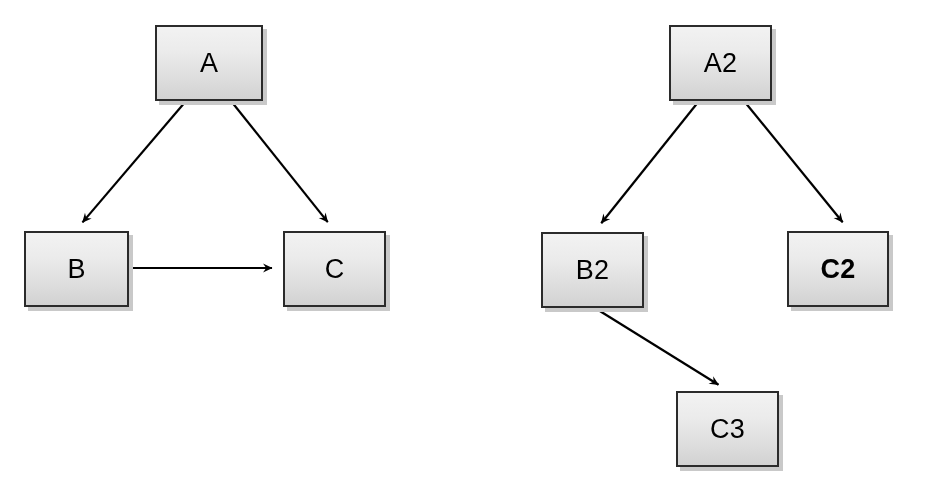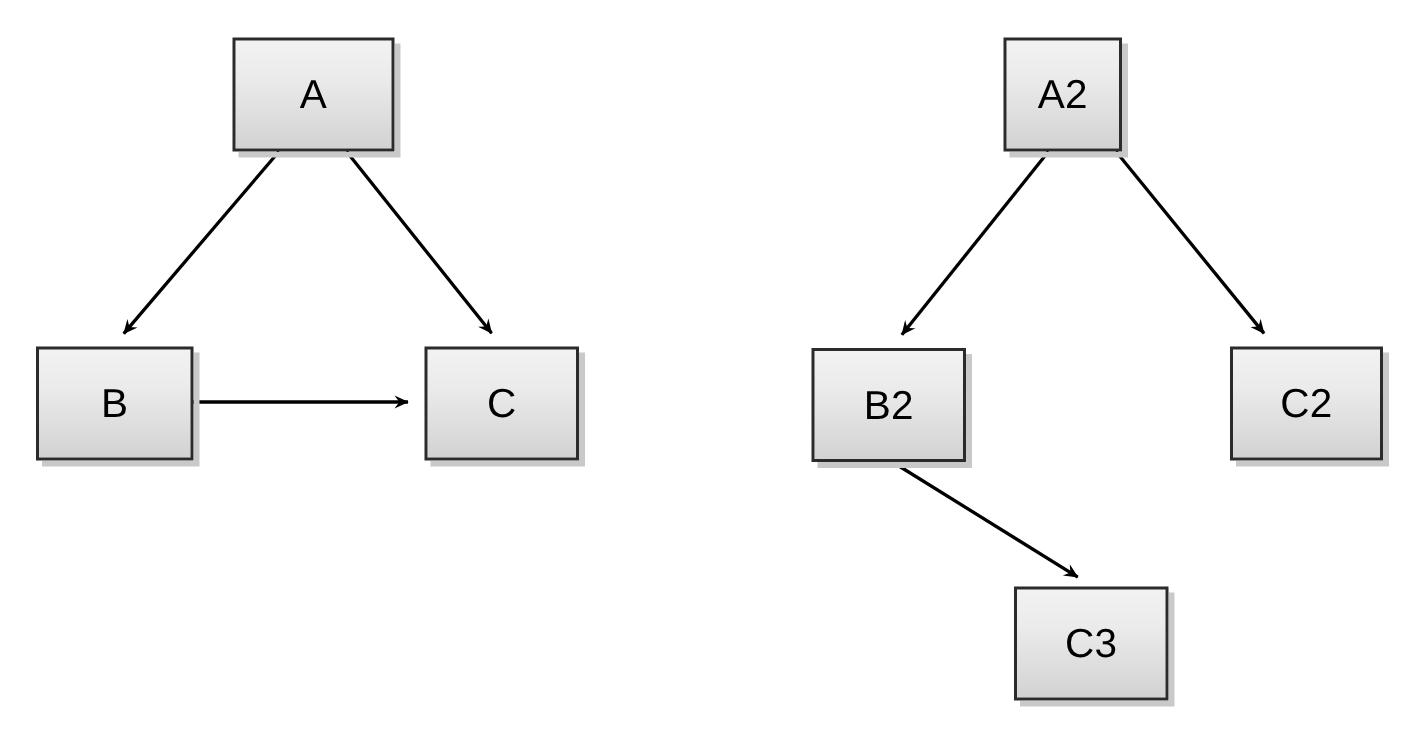--- a/index.html
+++ b/index.html
@@ -73,27 +73,27 @@
   <div id="nodes-group">
       <div class="node-box" style="left: 155px; top: 25px; width: 108px; height: 76px;">
         <span class="node-label">A</span>
       </div>
       <div class="node-box" style="left: 24px; top: 231px; width: 105px; height: 76px;">
         <span class="node-label">B</span>
       </div>
       <div class="node-box" style="left: 283px; top: 231px; width: 103px; height: 76px;">
         <span class="node-label">C</span>
       </div>
-      <div class="node-box" style="left: 669px; top: 25px; width: 79px; height: 76px;">
+      <div class="node-box" style="left: 669px; top: 25px; width: 103px; height: 76px;">
         <span class="node-label">A2</span>
       </div>
       <div class="node-box" style="left: 541px; top: 232px; width: 103px; height: 76px;">
         <span class="node-label">B2</span>
       </div>
-      <div class="node-box" style="left: 820px; top: 231px; width: 102px; height: 76px;">
+      <div class="node-box" style="left: 787px; top: 231px; width: 102px; height: 76px; font-weight: bold;">
         <span class="node-label">C2</span>
       </div>
       <div class="node-box" style="left: 676px; top: 391px; width: 103px; height: 76px; text-align: right;">
         <span class="node-label">C3</span>
       </div>
     </div>
 
 </div>
 
 </body></html>

